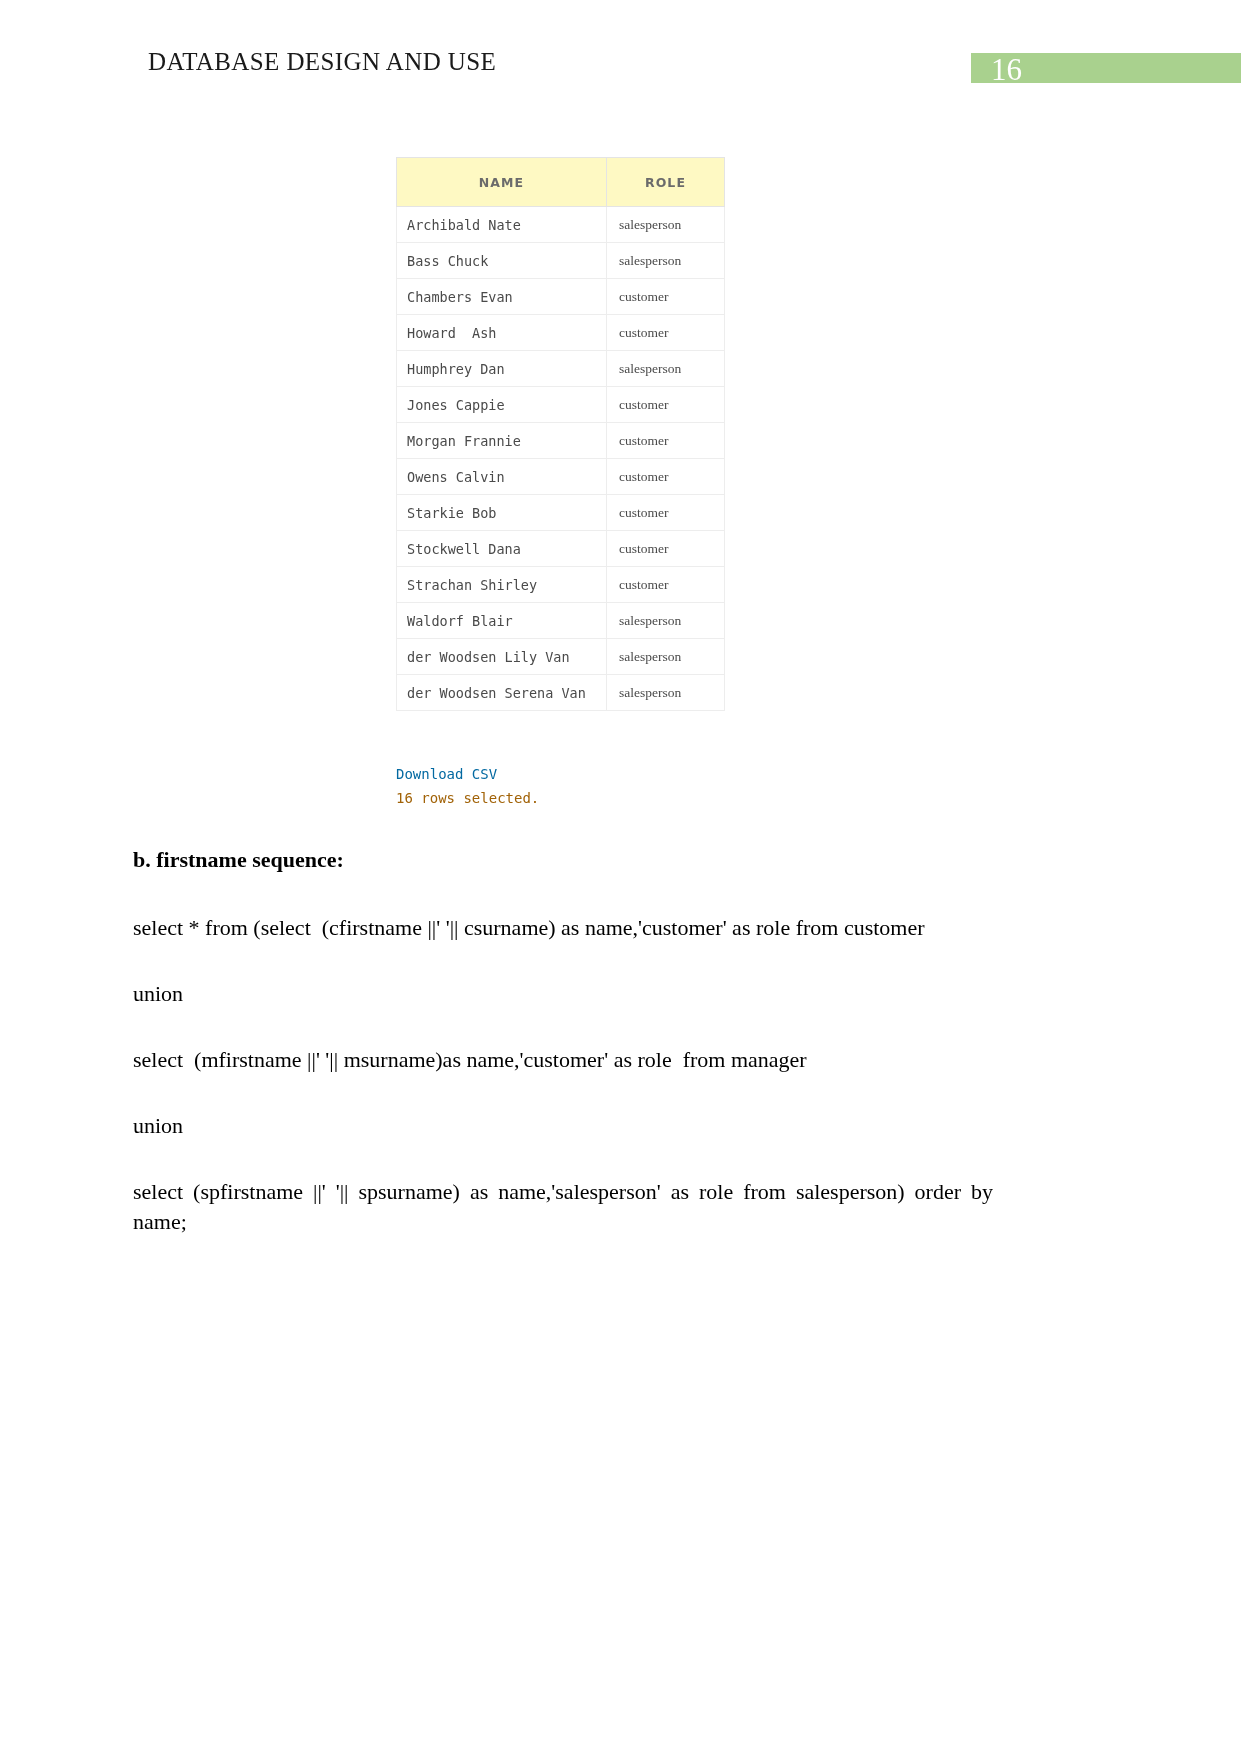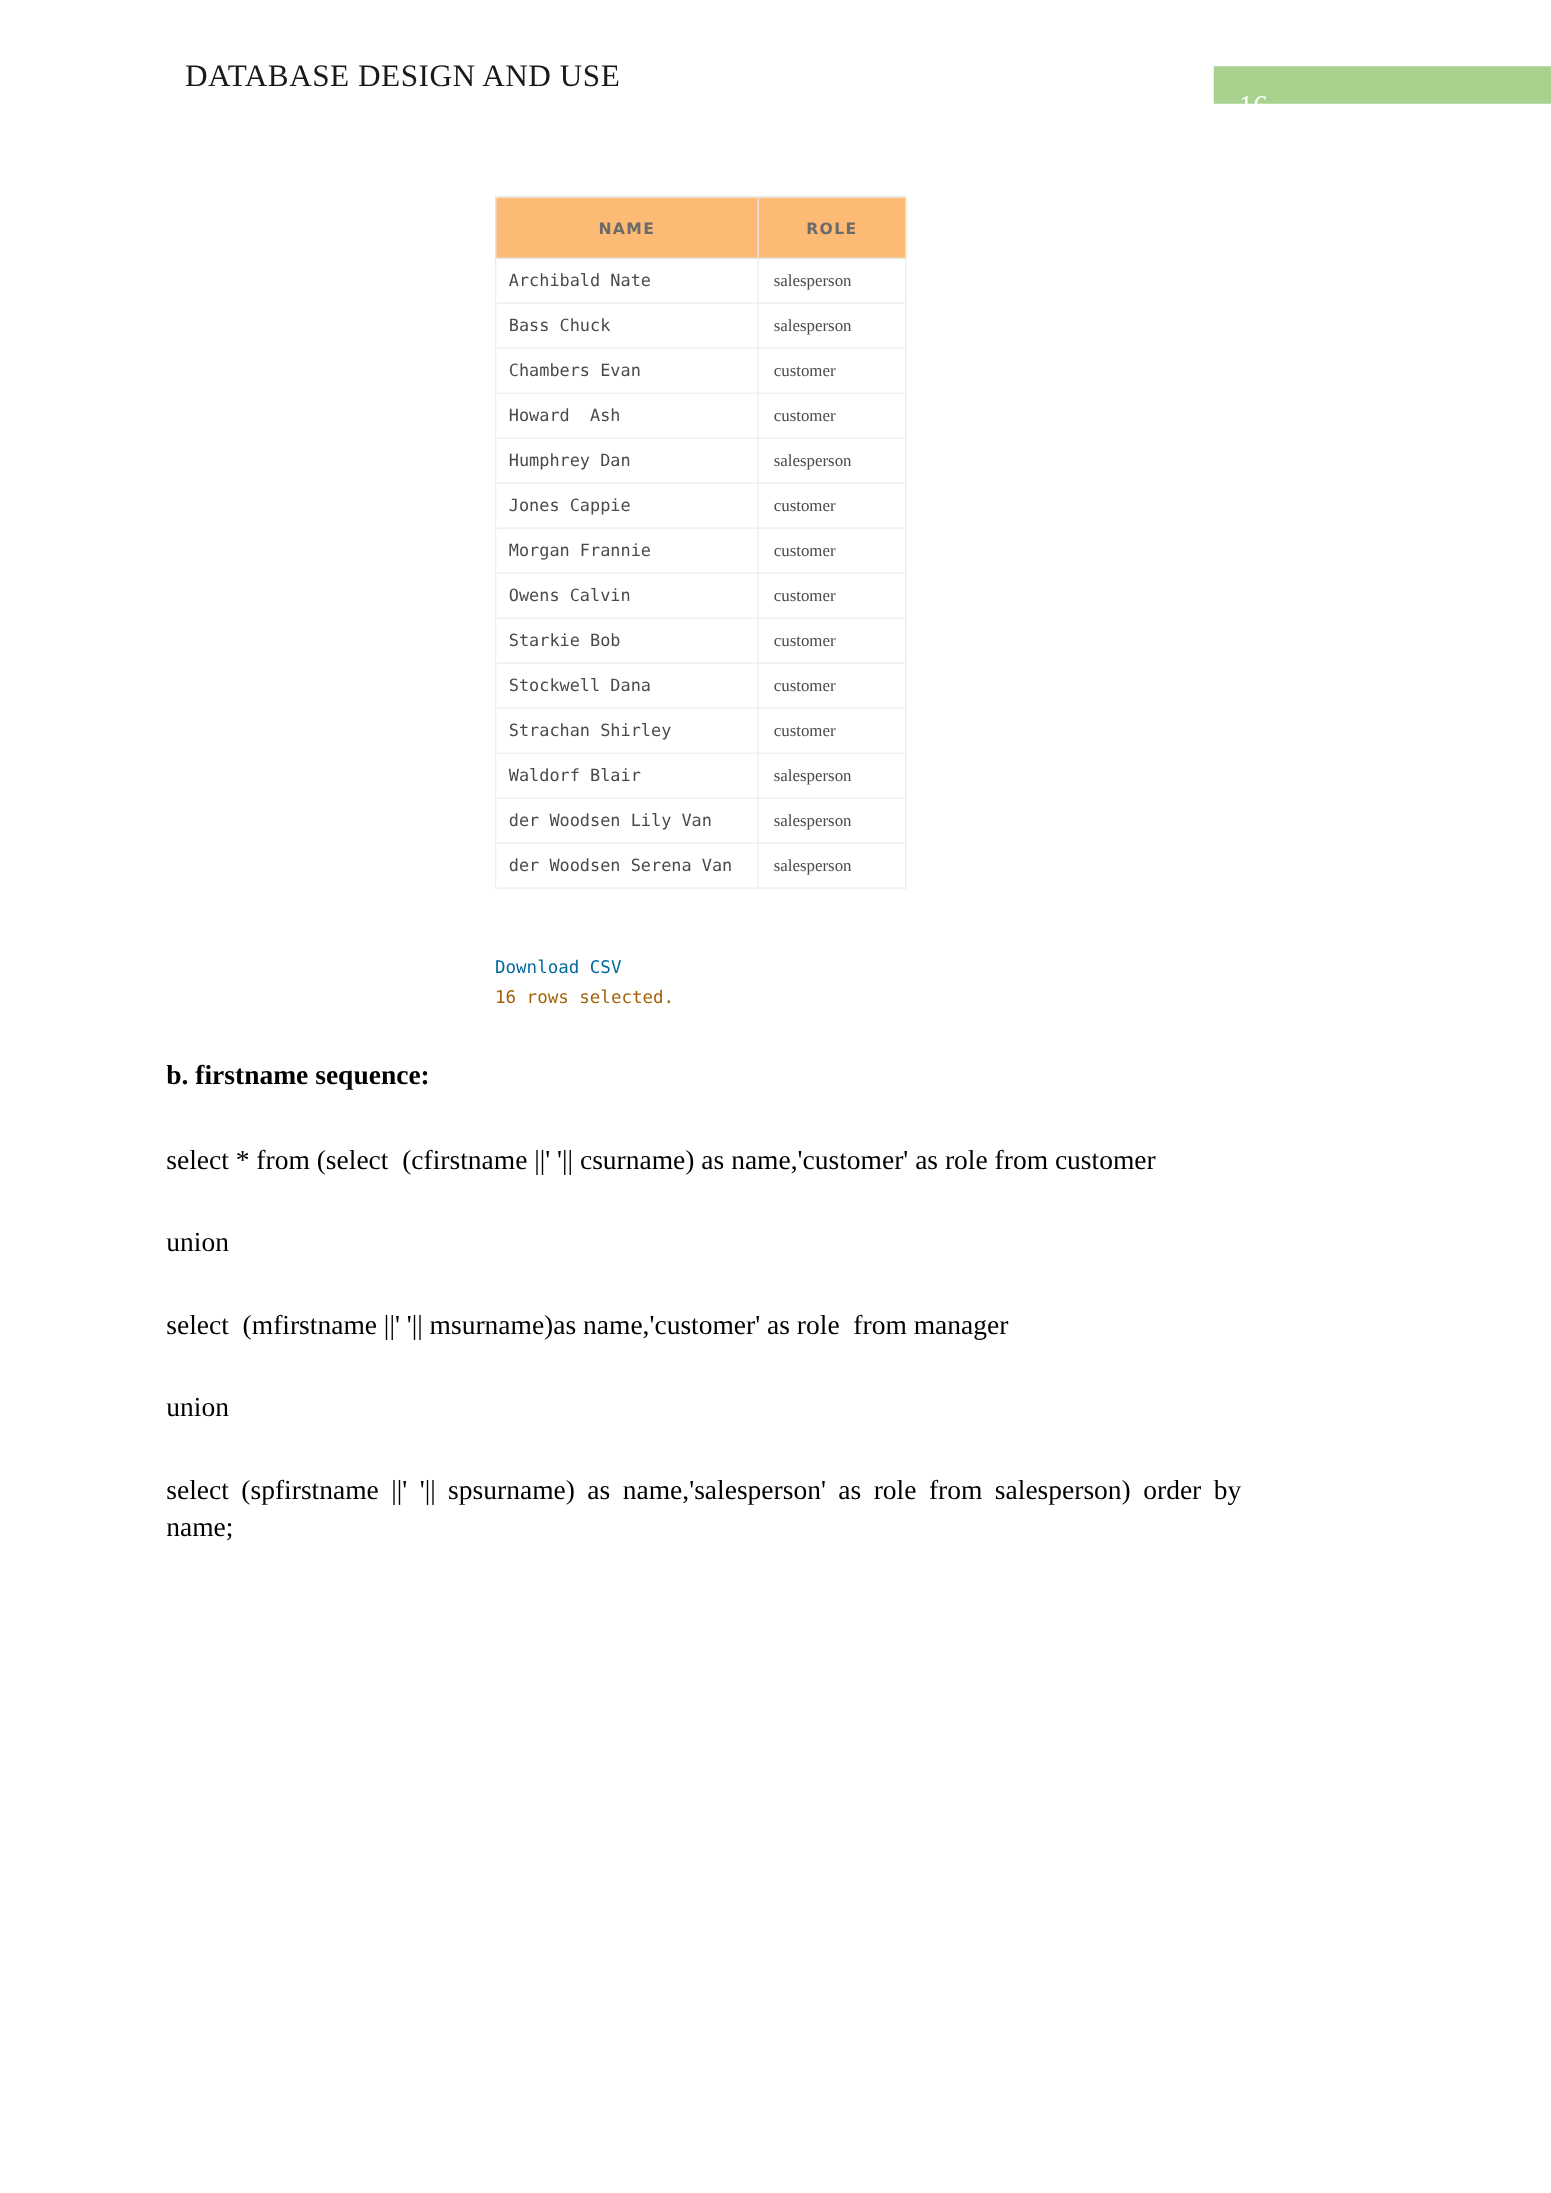--- a/index.html
+++ b/index.html
@@ -38,23 +38,23 @@
     position: absolute;
     left: 971px;
     top: 53px;
     width: 270px;
     height: 30px;
     background: #a9d18e;
   }
   .page-number-text {
     position: absolute;
     left: 20px;
-    top: 17px;
-    font-family: "Liberation Serif", serif;
-    font-size: 23px;
+    top: 2px;
+    font-family: "Liberation Serif", serif;
+    font-size: 31px;
     color: #ffffff;
     line-height: 30px;
   }
 
   
   .result-block {
     position: absolute;
     left: 396px;
     top: 157px;
     width: 328px;
@@ -62,21 +62,21 @@
   table.result-table {
     border-collapse: collapse;
     width: 328px;
     table-layout: fixed;
     font-family: "DejaVu Sans Mono", "Liberation Mono", monospace;
   }
   table.result-table col.col-name { width: 210px; }
   table.result-table col.col-role { width: 118px; }
 
   table.result-table thead th {
-    background: #fdba74;
+    background: #fef9c3;
     border: 1px solid #e4e4e4;
     height: 48px;
     font-family: "DejaVu Sans", "Liberation Sans", sans-serif;
     font-size: 12.5px;
     font-weight: bold;
     letter-spacing: 1.1px;
     color: #6b6b6b;
     text-align: center;
     padding: 0;
   }

